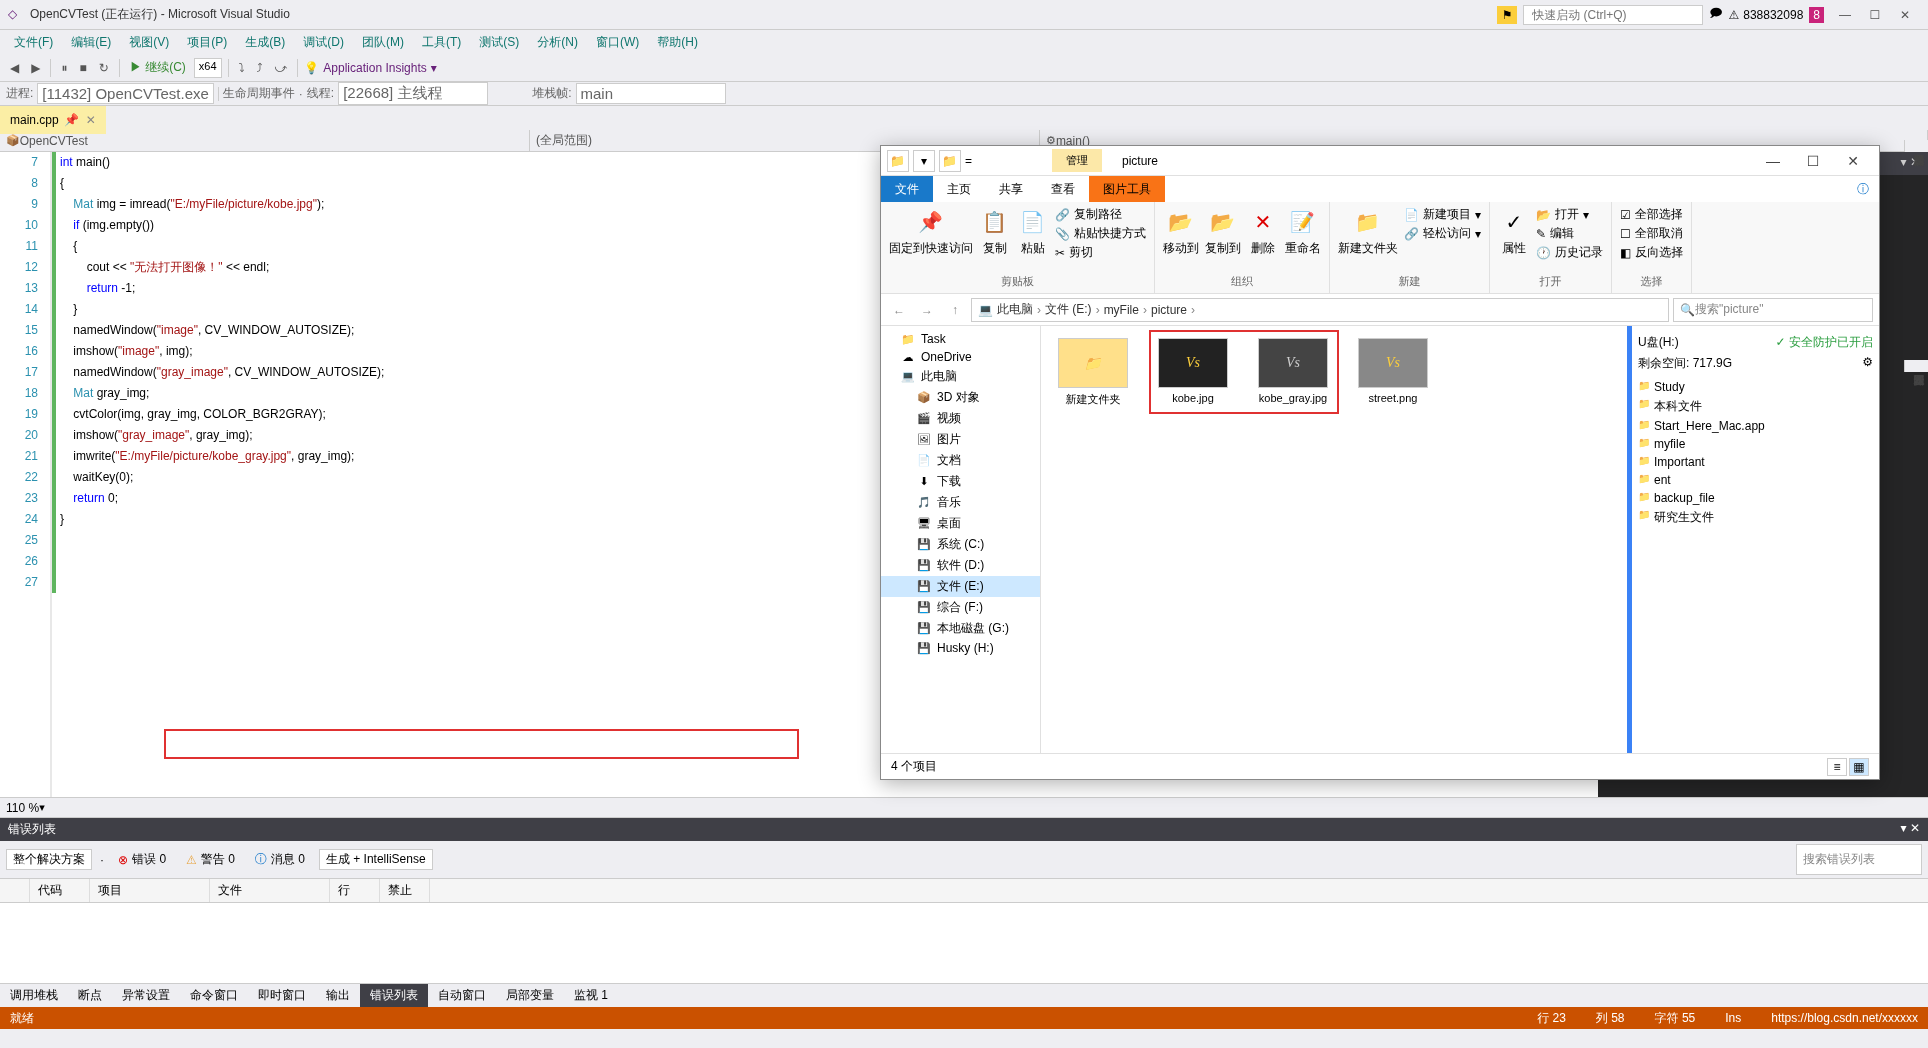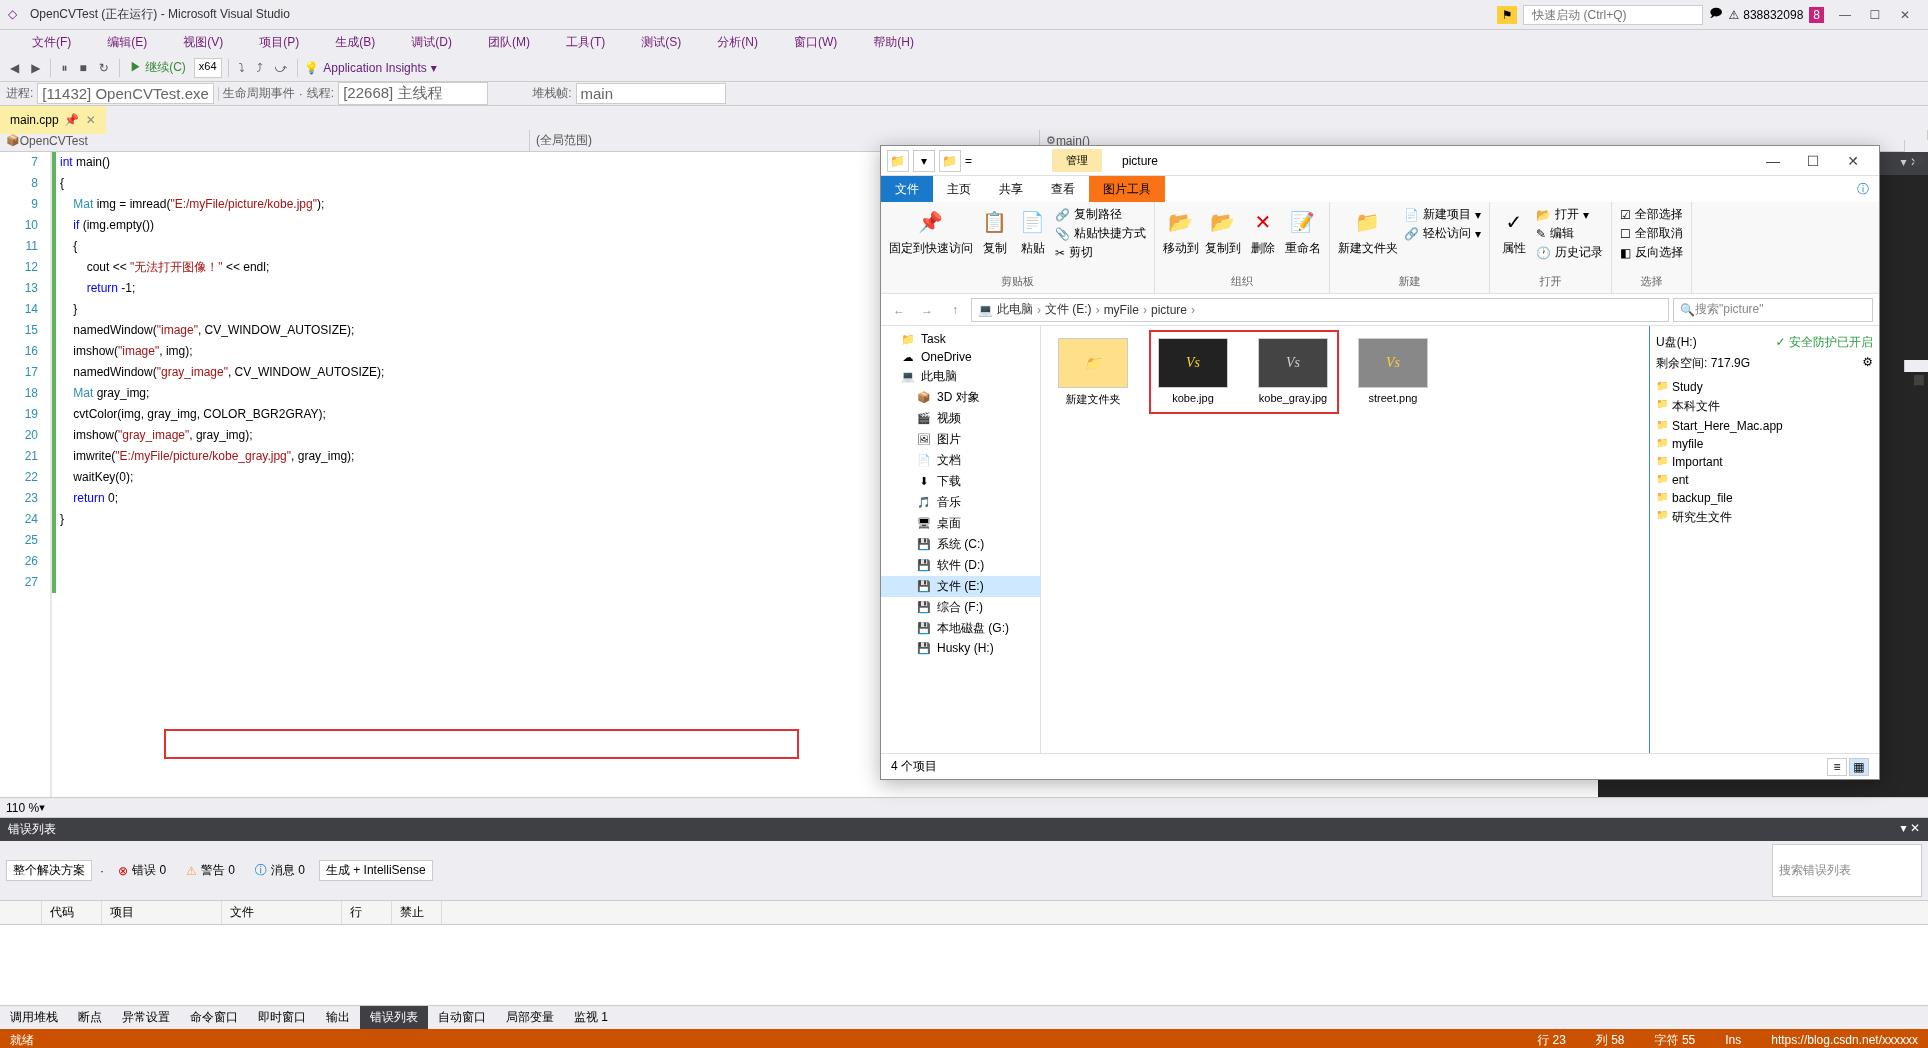--- a/index.html
+++ b/index.html
@@ -12,21 +12,21 @@
 .titlebar .right { display: flex; align-items: center; gap: 6px; }
 .titlebar .quick-box { border: 1px solid #ccc; padding: 2px 8px; width: 180px; background: #fff; color: #999; }
 .titlebar .flag { width: 20px; height: 18px; background: #fbce3c; display: flex; align-items: center; justify-content: center; }
 .titlebar .badge { display: flex; align-items: center; gap: 4px; }
 .titlebar .num-badge { background: #c9237a; color: #fff; padding: 1px 4px; }
 .win-controls { display: flex; }
 .win-controls span { width: 30px; text-align: center; color: #555; }
 
 
 .menubar { height: 24px; display: flex; align-items: center; padding: 0 6px; gap: 2px; }
-.menubar span { padding: 2px 8px; color: #701a75; margin-left: 18px; }
+.menubar span { padding: 2px 8px; color: #0f766e; }
 
 
 .toolbar { height: 28px; display: flex; align-items: center; padding: 0 6px; gap: 4px; border-bottom: 1px solid #ccc; }
 .toolbar .btn { padding: 2px 4px; color: #555; }
 .toolbar .sep { width: 1px; height: 18px; background: #ccc; margin: 0 2px; }
 .toolbar select, .toolbar .combo { border: 1px solid #ccc; padding: 1px 4px; background: #fff; font-size: 11px; height: 20px; }
 .toolbar .green-play { color: #388a34; }
 .toolbar .ai { color: #68217a; display: flex; align-items: center; gap: 4px; }
 
 
@@ -105,42 +105,42 @@
 
 .file-area { flex: 1; padding: 12px; display: flex; gap: 20px; align-items: flex-start; position: relative; }
 .file-item { width: 80px; display: flex; flex-direction: column; align-items: center; gap: 4px; }
 .file-item .thumb { width: 70px; height: 50px; background: #222; border: 1px solid #ccc; display: flex; align-items: center; justify-content: center; color: #fbce3c; font-style: italic; font-size: 14px; font-family: cursive; }
 .file-item .thumb.folder { background: #ffe08a; color: #333; }
 .file-item .thumb.gray { filter: grayscale(1); background: #444; }
 .file-item .thumb.gray2 { background: #888; }
 .file-item .name { font-size: 11px; text-align: center; }
 .redbox2 { position: absolute; border: 2px solid #e03131; left: 108px; top: 4px; width: 190px; height: 84px; }
 
-.info-panel { width: 230px; border-left: 1px solid #3b82f6; padding: 6px; font-size: 11px; }
+.info-panel { width: 252px; border-left: 5px solid #3b82f6; padding: 6px; font-size: 11px; }
 .info-panel .row1 { display: flex; justify-content: space-between; padding: 2px 0; }
 .info-panel .green { color: #2a9d3f; }
 .info-panel .folders { margin-top: 4px; }
 .info-panel .folders div { padding: 2px 0 2px 16px; position: relative; }
 .info-panel .folders div::before { content: "📁"; position: absolute; left: 0; font-size: 10px; }
 
 .exp-status { height: 26px; border-top: 1px solid #e0e0e0; display: flex; align-items: center; padding: 0 10px; font-size: 11px; justify-content: space-between; }
 .exp-status .view-btns { display: flex; gap: 2px; }
 .exp-status .view-btns span { width: 20px; height: 18px; border: 1px solid #ccc; display: flex; align-items: center; justify-content: center; }
 
 
 .zoom { height: 20px; border-top: 1px solid #ccc; padding: 0 6px; font-size: 11px; display: flex; align-items: center; }
 
 
 .err-panel { background: #eeeef2; border-top: 1px solid #ccc; }
 .err-hdr { background: #3f3f46; color: #fff; padding: 3px 8px; font-size: 11px; display: flex; justify-content: space-between; }
 .err-toolbar { display: flex; align-items: center; gap: 8px; padding: 3px 6px; border-bottom: 1px solid #ccc; font-size: 11px; }
 .err-toolbar .combo { border: 1px solid #ccc; padding: 1px 6px; background: #fff; }
 .err-toolbar .chip { display: flex; align-items: center; gap: 4px; padding: 1px 6px; }
-.err-toolbar .search { margin-left: auto; border: 1px solid #ccc; padding: 17px 6px; width: 150px; background: #fff; color: #888; }
-.err-cols { display: flex; border-bottom: 1px solid #ccc; font-size: 11px; background: #f5f5f5; padding-left: 12px; }
+.err-toolbar .search { margin-left: auto; border: 1px solid #ccc; padding: 6px 6px; width: 126px; background: #fff; color: #888; }
+.err-cols { display: flex; border-bottom: 1px solid #ccc; font-size: 11px; background: #f5f5f5; }
 .err-cols div { padding: 3px 8px; border-right: 1px solid #ddd; }
 .err-body { height: 80px; background: #fff; }
 
 
 .bottom-tabs { display: flex; background: #eeeef2; border-top: 1px solid #ccc; font-size: 11px; }
 .bottom-tabs span { padding: 3px 10px; }
 .bottom-tabs span.active { background: #3f3f46; color: #fff; }
 
 
 .statusbar { height: 22px; background: #ca5100; color: #fff; display: flex; align-items: center; padding: 0 10px; font-size: 11px; gap: 30px; }

